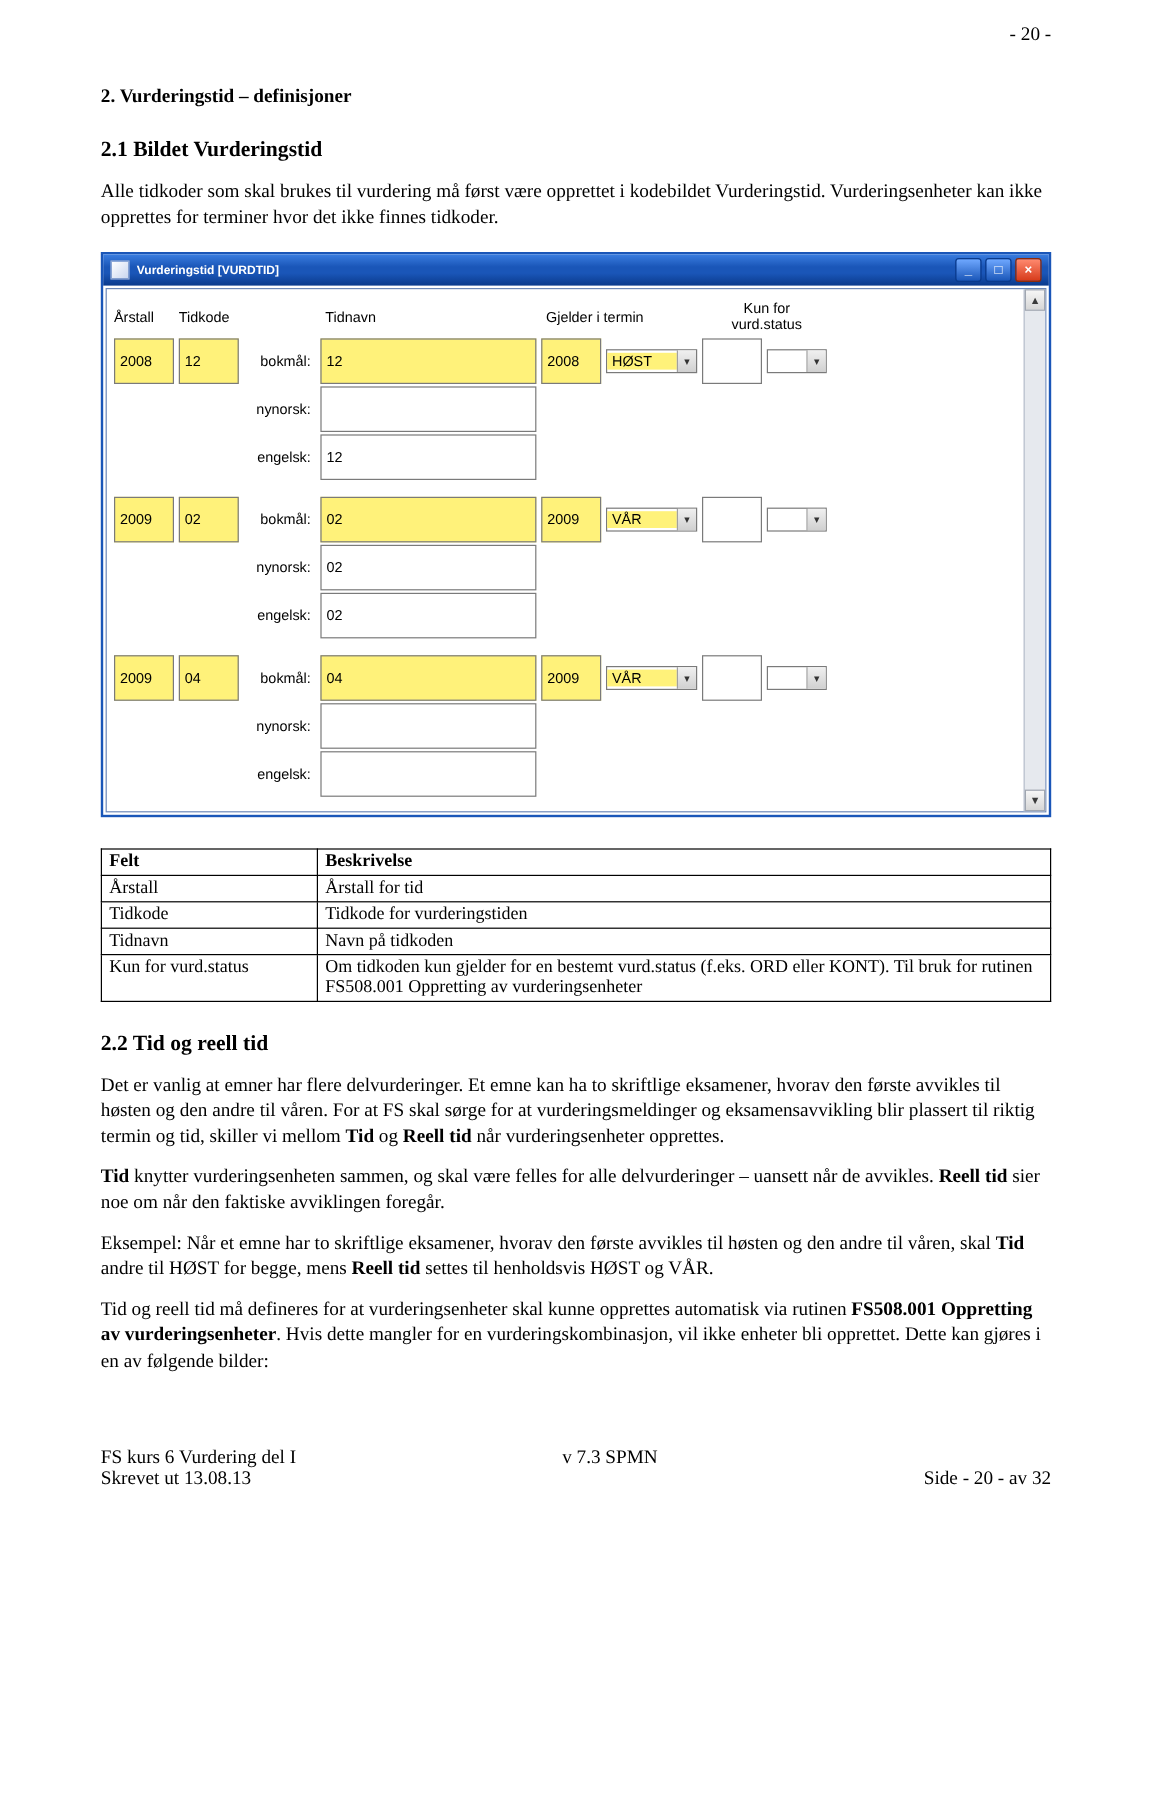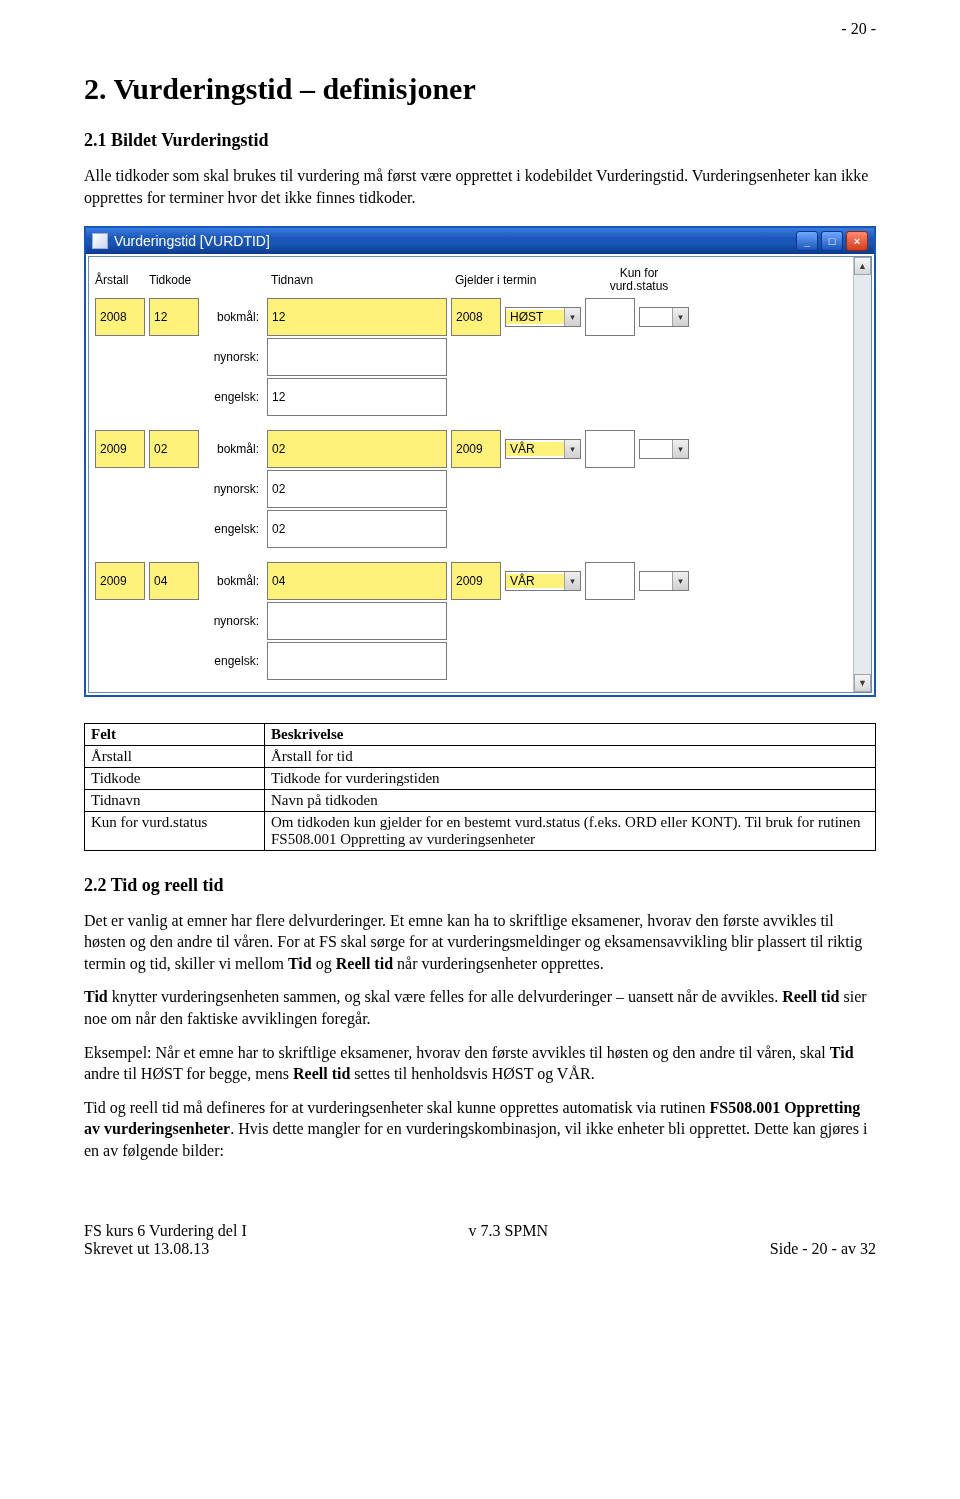--- a/index.html
+++ b/index.html
@@ -13,21 +13,21 @@
     background: #fff;
     position: relative;
   }
   .page-num {
     position: absolute;
     top: 20px;
     right: 84px;
     font-size: 16px;
   }
   h2.section-title {
-    font-size: 30px;
+    font-size: 16px;
     font-weight: bold;
     margin: 0 0 20px 0;
   }
   h3.subsection-title {
     font-size: 18px;
     font-weight: bold;
     margin: 24px 0 14px 0;
   }
   p { margin: 12px 0; line-height: 1.35; }
   
@@ -45,21 +45,21 @@
     align-items: center;
     padding: 0 6px;
     color: #fff;
   }
   .titlebar .t-icon {
     width: 16px; height: 16px;
     background: linear-gradient(135deg,#fff,#c8d6ee);
     border: 1px solid #9ab0d6;
     margin-right: 6px;
   }
-  .titlebar .t-text { flex: 1; font-weight: normal; font-size: 14px; }
+  .titlebar .t-text { flex: 1; font-weight: bold; font-size: 10px; }
   .win-btns { display:flex; gap:3px; }
   .win-btn {
     width: 22px; height: 20px;
     background: linear-gradient(to bottom,#6fa8ff,#1a56b8);
     border: 1px solid #0a3a8c;
     border-radius: 3px;
     color:#fff; font-weight:bold; font-size:11px;
     display:flex; align-items:center; justify-content:center;
   }
   .win-btn.close {

